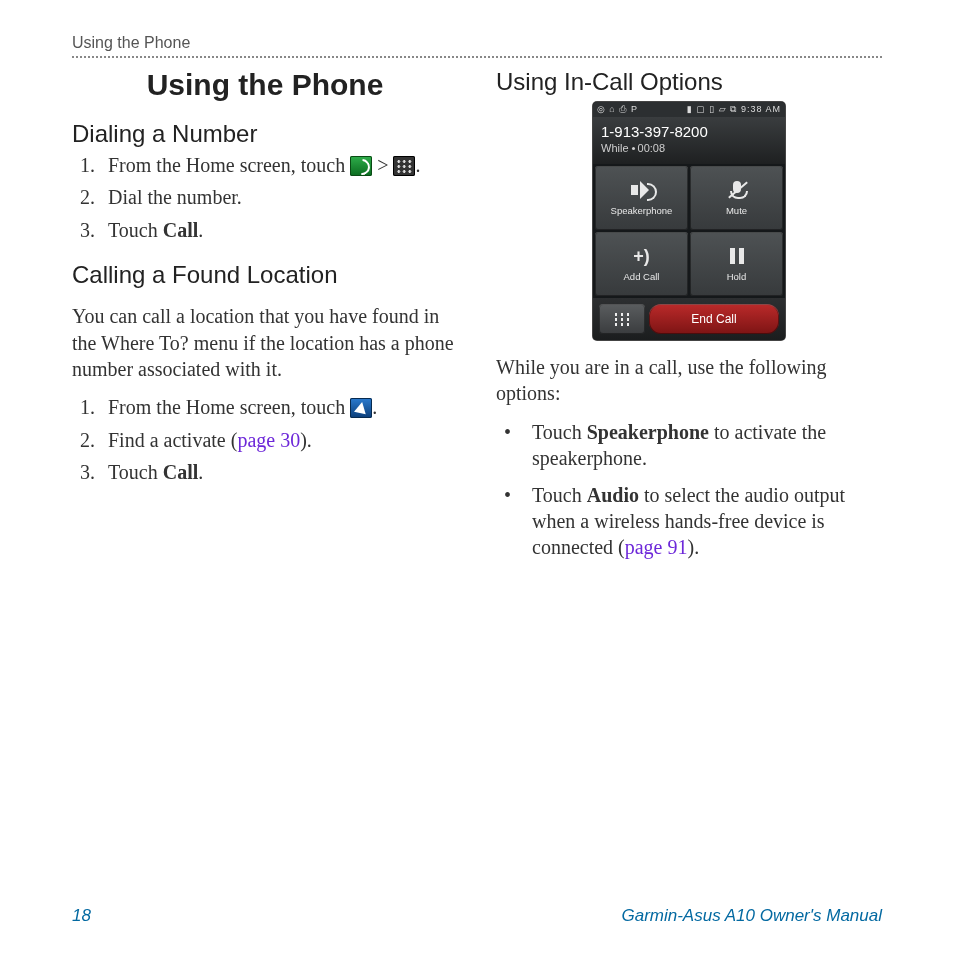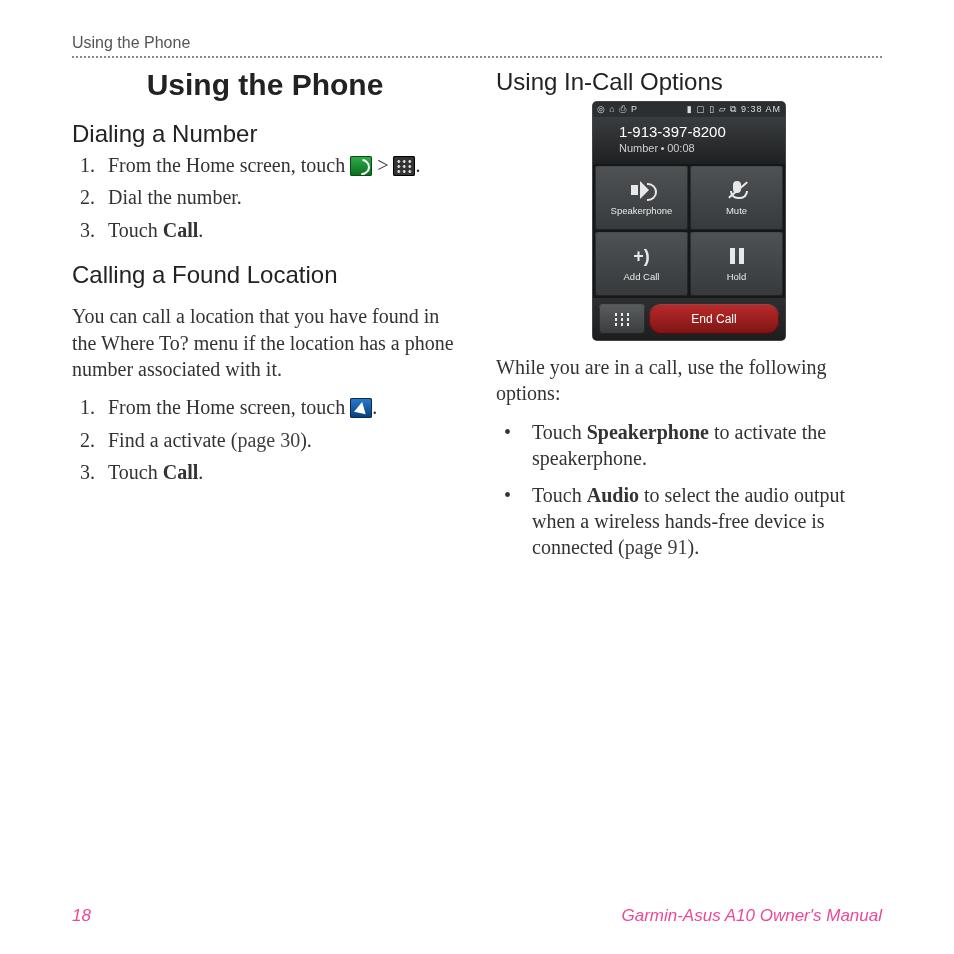--- a/index.html
+++ b/index.html
@@ -79,21 +79,21 @@
     margin-bottom: 10px;
   }
   ul.ul li::before {
     content: "•";
     position: absolute;
     left: 8px;
     top: 0;
     font-size: 20px;
   }
   .b { font-weight: 700; text-align: center; }
-  .link { color: #404040; }
+  .link { color: #6d28d9; }
   .icon {
     display: inline-block;
     width: 22px;
     height: 20px;
     vertical-align: -4px;
     border-radius: 2px;
     position: relative;
   }
   .icon-phone {
     background: linear-gradient(#2fae4b,#0a6b1f);
@@ -155,21 +155,21 @@
     display: flex;
     align-items: center;
     justify-content: space-between;
     background: #2c2f31;
     font-size: 9px;
     padding: 2px 4px;
     color: #ddd;
   }
   .ph-status .sl { letter-spacing: 1px; }
   .ph-header {
-    padding: 6px 10px 10px 26px;
+    padding: 6px 10px 10px 8px;
     background: linear-gradient(#3a3d3f,#1e2021);
   }
   .ph-num { font-size: 15px; color: #fff; }
   .ph-sub { font-size: 11px; color: #cfcfcf; margin-top: 2px; }
   .ph-dot { display:inline-block; width:3px;height:3px;background:#cfcfcf;border-radius:50%; vertical-align:2px; margin:0 3px;}
   .ph-grid {
     display: grid;
     grid-template-columns: 1fr 1fr;
     gap: 2px;
     background: #15181a;
@@ -222,21 +222,21 @@
     font-size:12px;color:#fff;
   }
 
   .footer {
     position: absolute;
     left: 72px; right: 72px; bottom: 28px;
     display: flex;
     justify-content: space-between;
     font-family: Arial, Helvetica, sans-serif;
     font-style: italic;
-    color: #ec4899;
+    color: #0369a1;
     font-size: 17px;
   }
 </style>
 </head>
 <body>
 
 <div class="page">
   <div class="running-header">Using the Phone</div>
 
   <div class="columns">
@@ -279,21 +279,21 @@
 
       <div class="phone-wrap">
         <div class="phone">
           <div class="ph-status">
             <span class="sl">◎ ⌂ ⎙ P</span>
             <span class="sl">▮ ▢ ▯ ▱ ⧉ 9:38 AM</span>
           </div>
           <div class="ph-header">
             <div class="ph-num">1-913-397-8200</div>
             <div class="ph-sub">
-              <span>Number</span><span class="ph-dot"></span><span>00:08</span>
+              <span>While</span><span class="ph-dot"></span><span>00:08</span>
             </div>
           </div>
           <div class="ph-grid">
             <div class="ph-btn">
               <div class="ph-ico ico-spk">
                   <span class="waves"></span>
                 </div>
               <div class="lbl">Speakerphone</div>
             </div>
             <div class="ph-btn">

